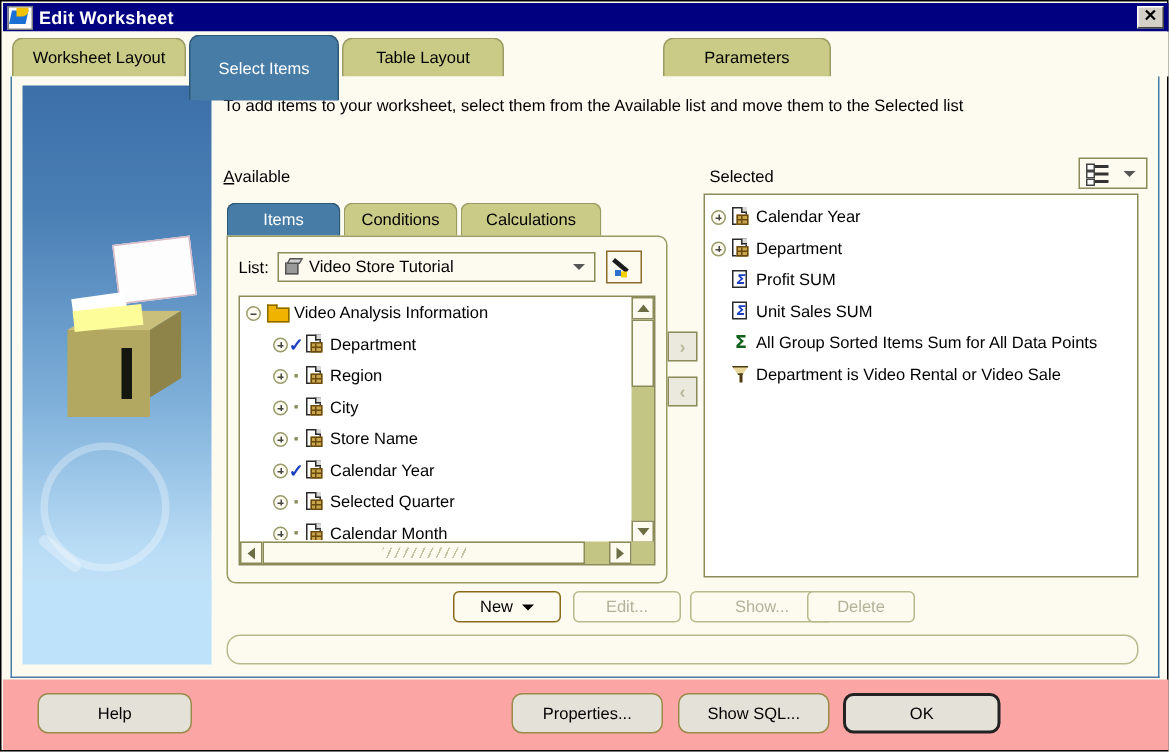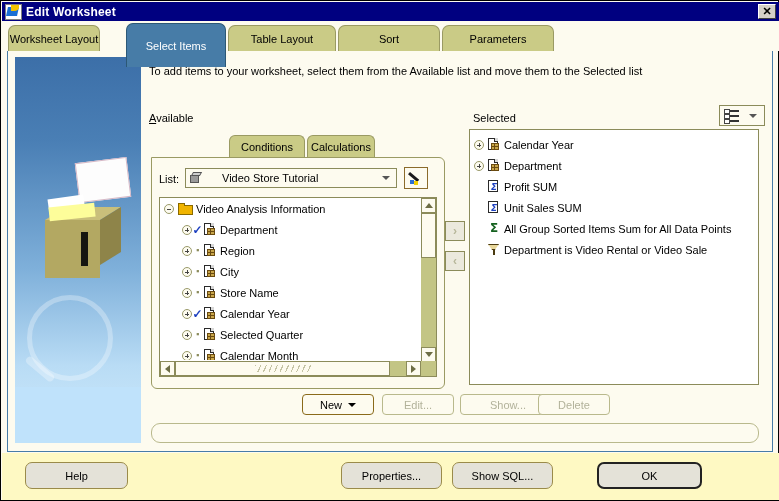--- a/index.html
+++ b/index.html
@@ -154,21 +154,21 @@
   .innerpanel{
     position:absolute;left:150px;top:156px;width:294px;height:232px;
     background:#fdfbef;border:1px solid #9a9a63;border-radius:0 6px 6px 6px;
     box-sizing:border-box;
   }
   
   .listlabel{position:absolute;left:158px;top:172px;font-size:11px;color:#000;}
   .combo{
     position:absolute;left:184px;top:167px;width:212px;height:20px;
     background:#fdfbef;border:1px solid #8b8b5a;
-    display:flex;align-items:center;box-sizing:border-box;cursor:pointer;gap:16px;
+    display:flex;align-items:center;box-sizing:border-box;cursor:pointer;
   }
   .cubeicon{
     width:12px;height:12px;margin-left:4px;margin-right:4px;flex:none;position:relative;
   }
   .cubeicon:before{
     content:"";position:absolute;left:0;top:3px;width:9px;height:8px;
     background:#9a9a9a;border:1px solid #555;box-sizing:border-box;
   }
   .cubeicon:after{
     content:"";position:absolute;left:2px;top:0px;width:9px;height:4px;
@@ -331,21 +331,21 @@
   .mbtn .arrowdn{
     margin-left:6px;width:0;height:0;border-left:4px solid transparent;
     border-right:4px solid transparent;border-top:4px solid #000;
   }
   .statusfield{
     position:absolute;left:150px;top:422px;width:608px;height:20px;
     background:#fdfbef;border:1px solid #b9b98c;border-radius:9px;box-sizing:border-box;
   }
   
   .footer{
-    position:absolute;left:1px;top:452px;width:777px;height:47px;background:#fef9c3;
+    position:absolute;left:1px;top:452px;width:777px;height:47px;background:#fca5a5;
   }
   .fbtn{
     position:absolute;top:9px;height:27px;background:#e4e2d8;
     border:1px solid #9a8b4a;border-radius:7px;
     display:flex;align-items:center;justify-content:center;
     font-size:11px;color:#000;box-sizing:border-box;cursor:pointer;white-space:nowrap;
   }
   .fbtn.default{border:2px solid #222;}
 </style>
 </head>
@@ -353,24 +353,23 @@
 
 <div class="window">
 
   <div class="titlebar">
     <div class="title-icon"></div>
     <div class="title-text">Edit Worksheet</div>
     <div class="title-close">✕</div>
   </div>
 
   <div class="tabstrip">
-    <div class="tab" style="left:6px;width:92px;">Worksheet Layout</div>
+    <div class="tab" style="left:6px;width:116px;">Worksheet Layout</div>
     <div class="tab active" style="left:124px;width:100px;">Select Items</div>
     <div class="tab" style="left:226px;width:108px;">Table Layout</div>
-    <div class="tab" style="left:336px;width:102px;">Sort</div>
     <div class="tab" style="left:440px;width:112px;">Parameters</div>
   </div>
 
   <div class="content"></div>
 
   <div class="sideimg">
     <div class="magnif"></div>
     <div class="maghandle"></div>
     <div class="paper1"></div>
     <div class="boxtop"></div>
@@ -394,22 +393,23 @@
       <i style="top:0;"></i>
         <i style="top:5px;"></i>
         <i style="top:10px;"></i>
       <b style="top:1px;width:9px;"></b>
         <b style="top:6px;width:9px;"></b>
         <b style="top:11px;width:9px;"></b>
     </span>
     <span class="vchev"></span>
   </div>
 
+  <div class="innertab active" style="left:150px;width:76px;">Items</div>
   <div class="innertab" style="left:228px;width:76px;">Conditions</div>
-  <div class="innertab" style="left:306px;width:68px;">Calculations</div>
+  <div class="innertab" style="left:306px;width:94px;">Calculations</div>
   <div class="innerpanel"></div>
 
   <div class="listlabel">List:</div>
   <div class="combo">
     <span class="cubeicon"></span>
     <span class="combo-txt">Video Store Tutorial</span>
     <span class="combo-chev"></span>
   </div>
   <div class="wandbtn">
     <span class="wandicon">
@@ -599,16 +599,16 @@
   <div class="mbtn" style="left:381px;top:393px;width:72px;">Edit...</div>
   <div class="mbtn" style="left:459px;top:393px;width:96px;">Show...</div>
   <div class="mbtn" style="left:537px;top:393px;width:72px;">Delete</div>
 
   <div class="statusfield"></div>
 
   <div class="footer">
     <div class="fbtn" style="left:23px;width:103px;">Help</div>
     <div class="fbtn" style="left:339px;width:101px;">Properties...</div>
     <div class="fbtn" style="left:450px;width:101px;">Show SQL...</div>
-    <div class="fbtn default" style="left:560px;width:105px;margin-left:35px;">OK</div>
+    <div class="fbtn default" style="left:560px;width:105px;">OK</div>
   </div>
 
 </div>
 
 </body></html>

